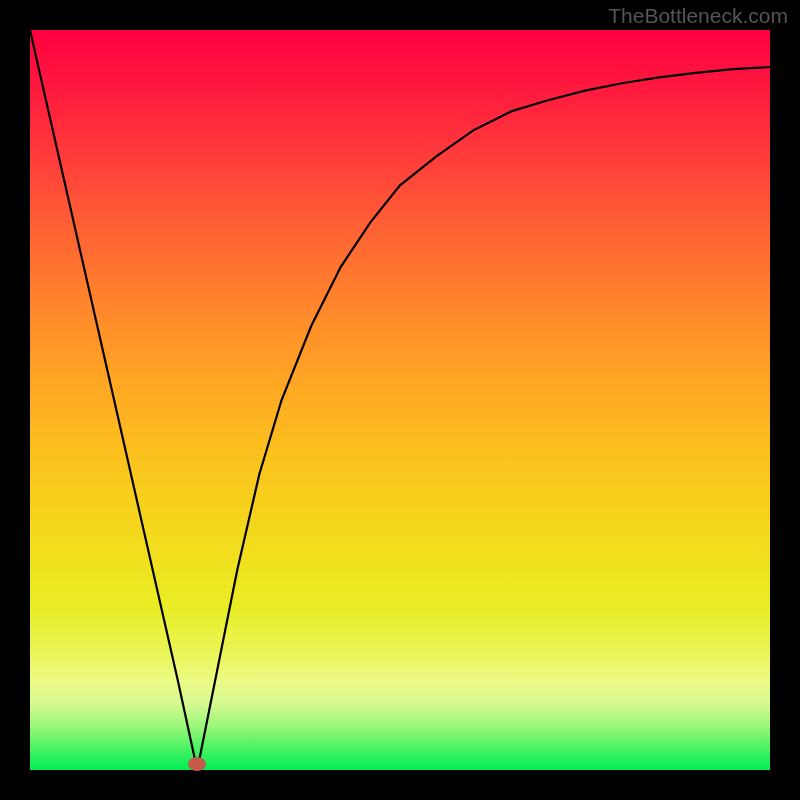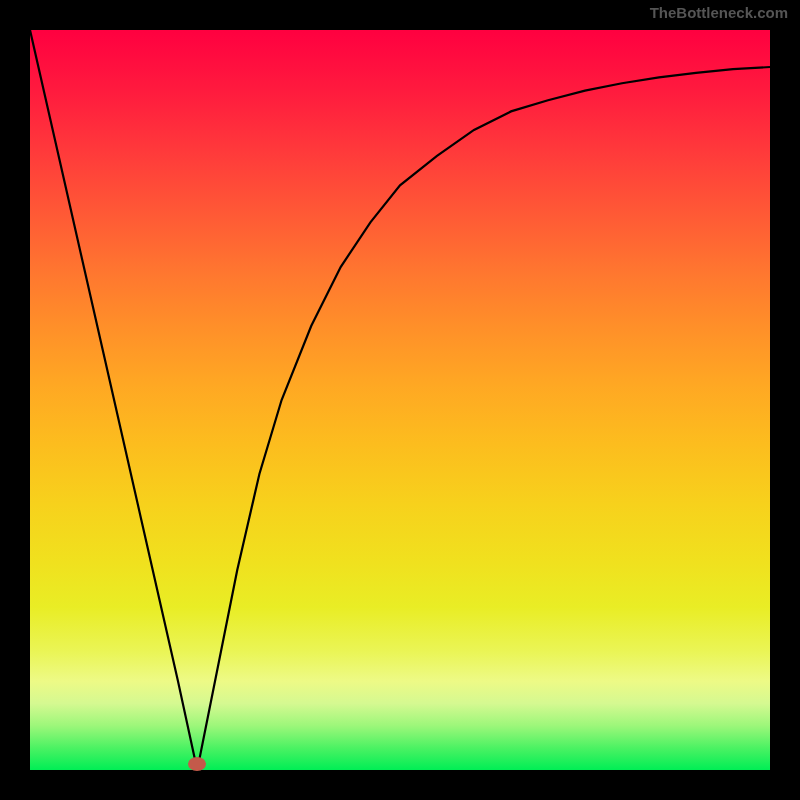--- a/index.html
+++ b/index.html
@@ -9,22 +9,22 @@
     background: #000;
     position: relative;
     overflow: hidden;
     font-family: Arial, Helvetica, sans-serif;
   }
   .watermark {
     position: absolute;
     top: 4px;
     right: 12px;
     color: #555;
-    font-size: 15px;
-    font-weight: bold;
+    font-size: 21px;
+    font-weight: normal;
     z-index: 10;
   }
   .plot-area {
     position: absolute;
     left: 30px;
     top: 30px;
     width: 740px;
     height: 740px;
   }
   .gradient-bg {

